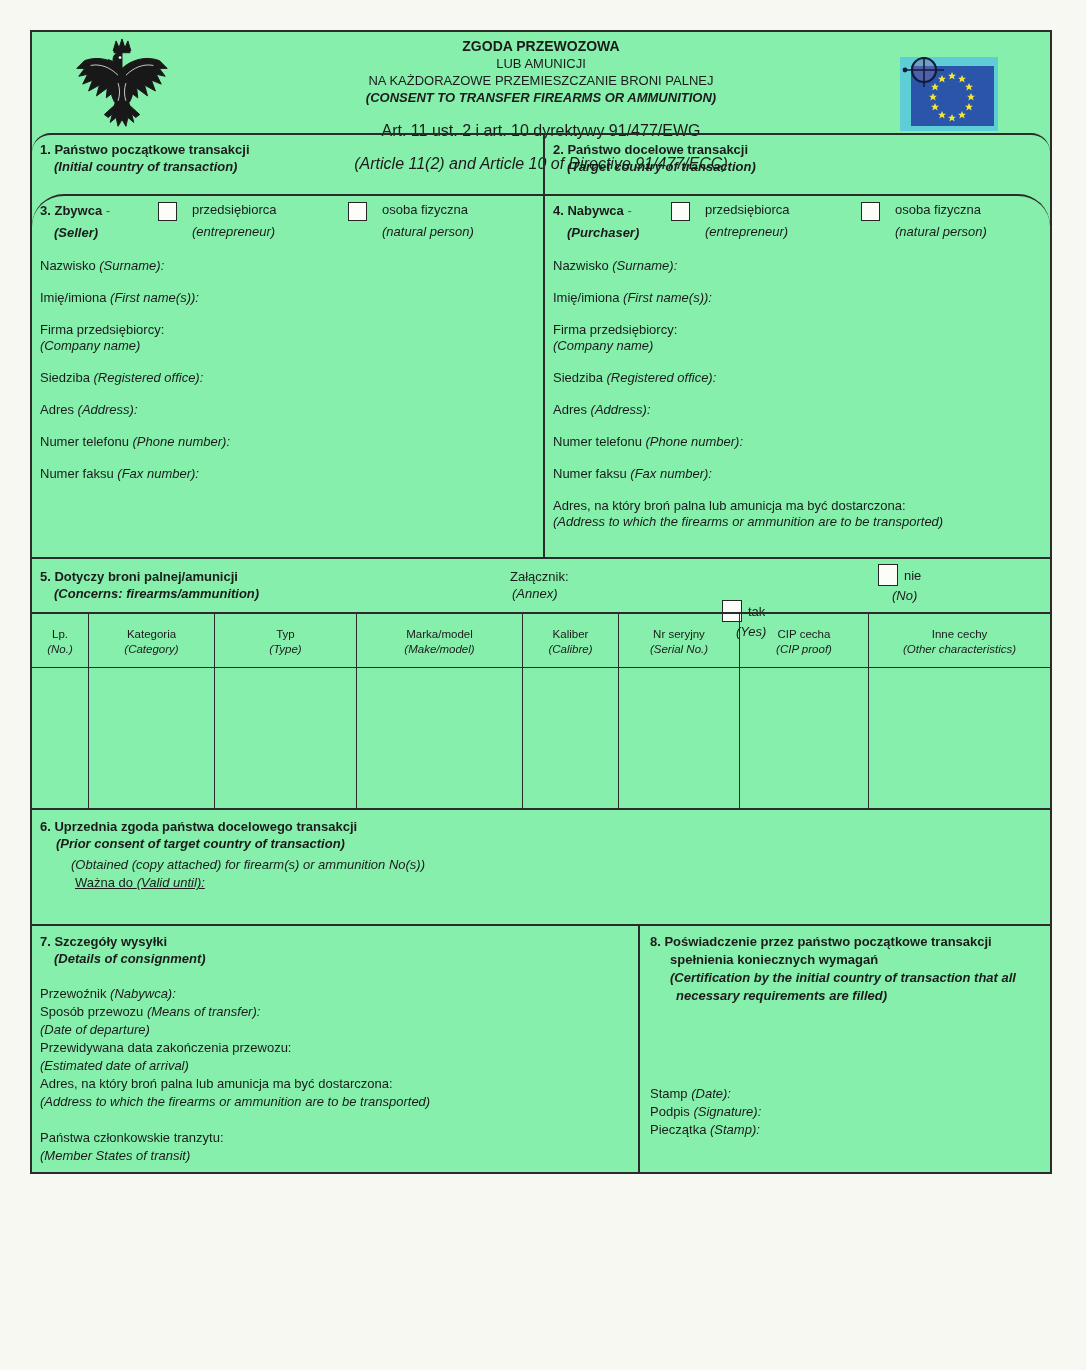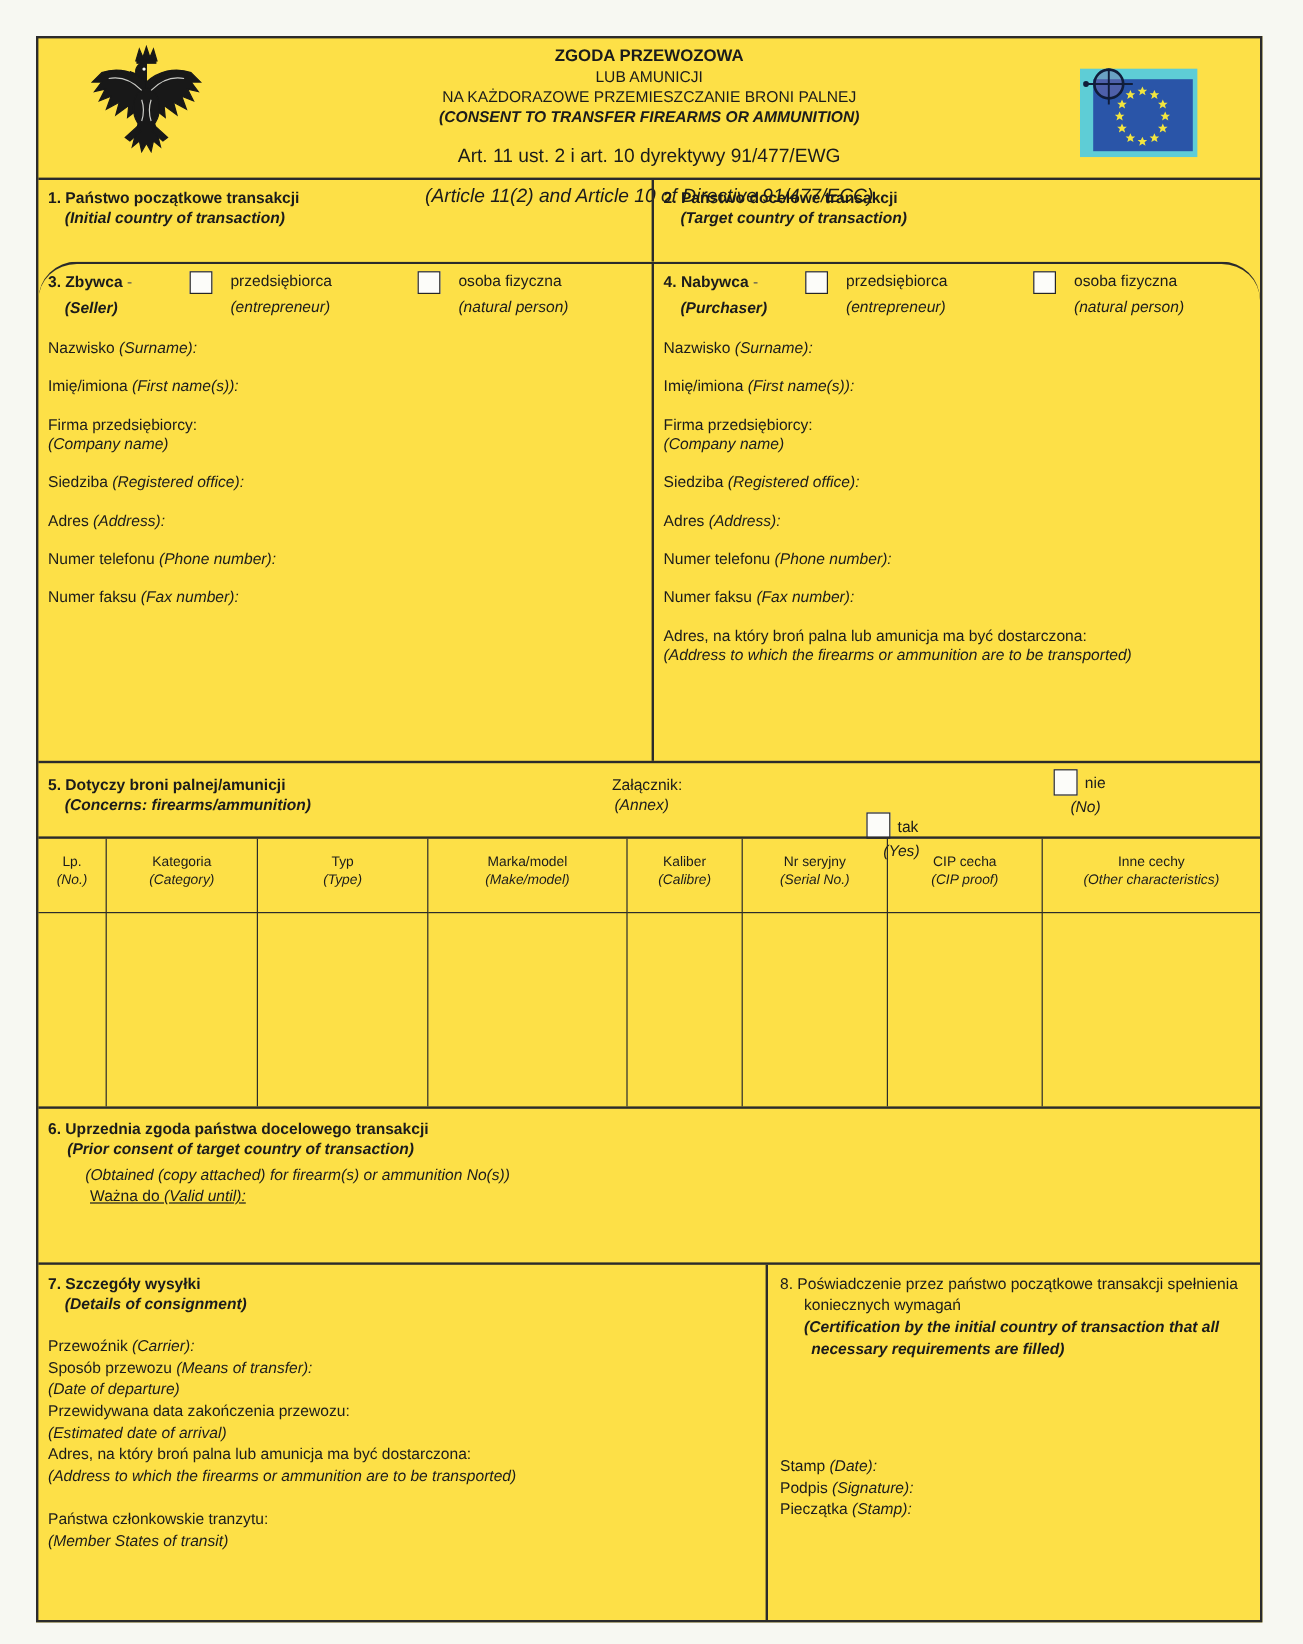--- a/index.html
+++ b/index.html
@@ -4,38 +4,38 @@
 <style>
   html,body{margin:0;padding:0;}
   body{
     width:1086px;height:1370px;position:relative;
     background:#f7f8f2;
     font-family:"Liberation Sans", sans-serif;
     color:#1b1b1b;font-size:13px;
     -webkit-font-smoothing:antialiased;
   }
   .doc{
-    position:absolute;left:30px;top:30px;width:1022px;height:1322px;
+    position:absolute;left:30px;top:30px;width:1022px;height:1144px;
     border:2px solid #2b2b2b;box-sizing:border-box;
-    display:flex;flex-direction:column;background:#fde047;
+    display:flex;flex-direction:column;background:#86efac;
   }
   .row{box-sizing:border-box;position:relative;}
   .bt{border-top:2px solid #2b2b2b;}
   
   .hdr{height:116px;}
   .emblem{position:absolute;left:40px;top:4px;width:100px;height:108px;}
   .hdr-center{position:absolute;left:200px;right:200px;top:6px;text-align:center;line-height:17px;}
   .hdr-title{font-weight:bold;font-size:14px;}
   .hdr-sub{font-size:13px;}
   .hdr-sub-en{font-size:13px;font-weight:bold;font-style:italic;}
   .hdr-legal{margin-top:16px;font-size:16px;}
   .hdr-legal-en{font-style:italic;}
   .flag{position:absolute;right:52px;top:25px;width:98px;height:74px;}
   
-  .r12{height:70px;display:flex;}
+  .r12{height:70px;display:flex;border-radius:19px;}
   .cell{box-sizing:border-box;padding:6px 8px;}
   .cell-l{width:513px;border-right:2px solid #2b2b2b;}
   .cell-r{flex:1;}
   .sec-title{font-weight:bold;line-height:17px;}
   .sec-sub{font-weight:bold;font-style:italic;padding-left:14px;line-height:17px;}
   
   .r34{height:416px;display:flex;border-radius:32px;}
   .party-head{display:grid;grid-template-columns:118px 34px 156px 34px 1fr;row-gap:3px;margin-bottom:17px;}
   .cb{width:19px;height:19px;border:1.5px solid #262626;background:#fcfcf9;box-sizing:border-box;}
   .dash{font-weight:normal;color:#555;}
@@ -72,21 +72,21 @@
   .s6-obtained{font-style:italic;padding-left:31px;margin-top:4px;line-height:17px;}
   .s6-valid{padding-left:35px;margin-top:2px;}
   .s6-valid u{text-decoration:underline;}
   
   .r78{flex:1;display:flex;}
   .c7{width:608px;border-right:2px solid #2b2b2b;box-sizing:border-box;padding:7px 8px;}
   .c8{flex:1;box-sizing:border-box;padding:7px 10px;}
   .s7line{line-height:18px;white-space:nowrap;}
   .s7-gap{height:18px;}
   .hang{padding-left:20px;text-indent:-20px;line-height:18px;}
-  .s8-title{font-weight:normal;}
+  .s8-title{font-weight:bold;}
   .s8-sub{font-weight:bold;font-style:italic;padding-left:26px;text-indent:-6px;line-height:18px;}
   .s8-lines{margin-top:80px;}
 </style>
 </head>
 <body>
 
 <div class="doc">
 
   <div class="row hdr">
     <div class="emblem">
@@ -343,21 +343,21 @@
     </div>
   </div>
 
   <div class="row r78 bt">
 
     <div class="c7">
       <div class="sec-title">7. Szczegóły wysyłki</div>
       <div class="sec-sub">(Details of consignment)</div>
       <div class="s7-gap"></div>
       <div class="s7line">
-        <span>Przewoźnik </span><span class="it">(Carrier):</span>
+        <span>Przewoźnik </span><span class="it">(Nabywca):</span>
       </div>
       <div class="s7line">
         <span>Sposób przewozu </span><span class="it">(Means of transfer):</span>
       </div>
       <div class="s7line it">
         <span>(Date of departure)</span>
       </div>
       <div class="s7line">
         <span>Przewidywana data zakończenia przewozu:</span>
       </div>

